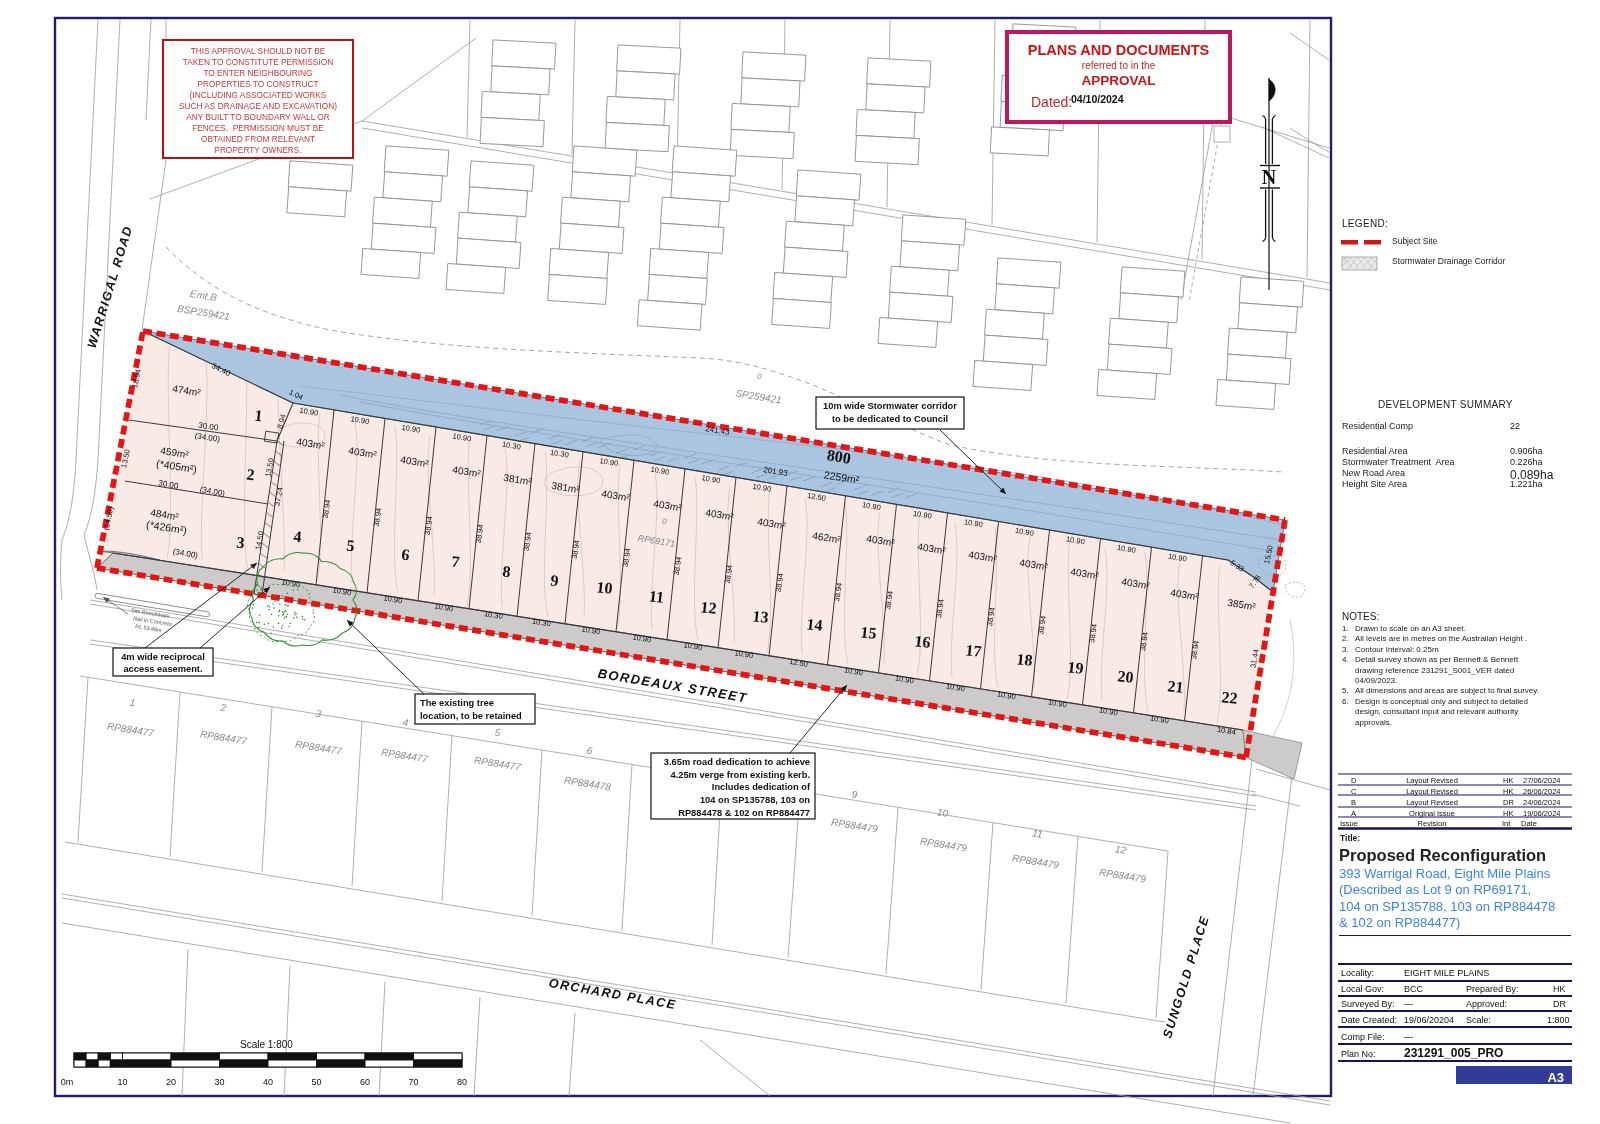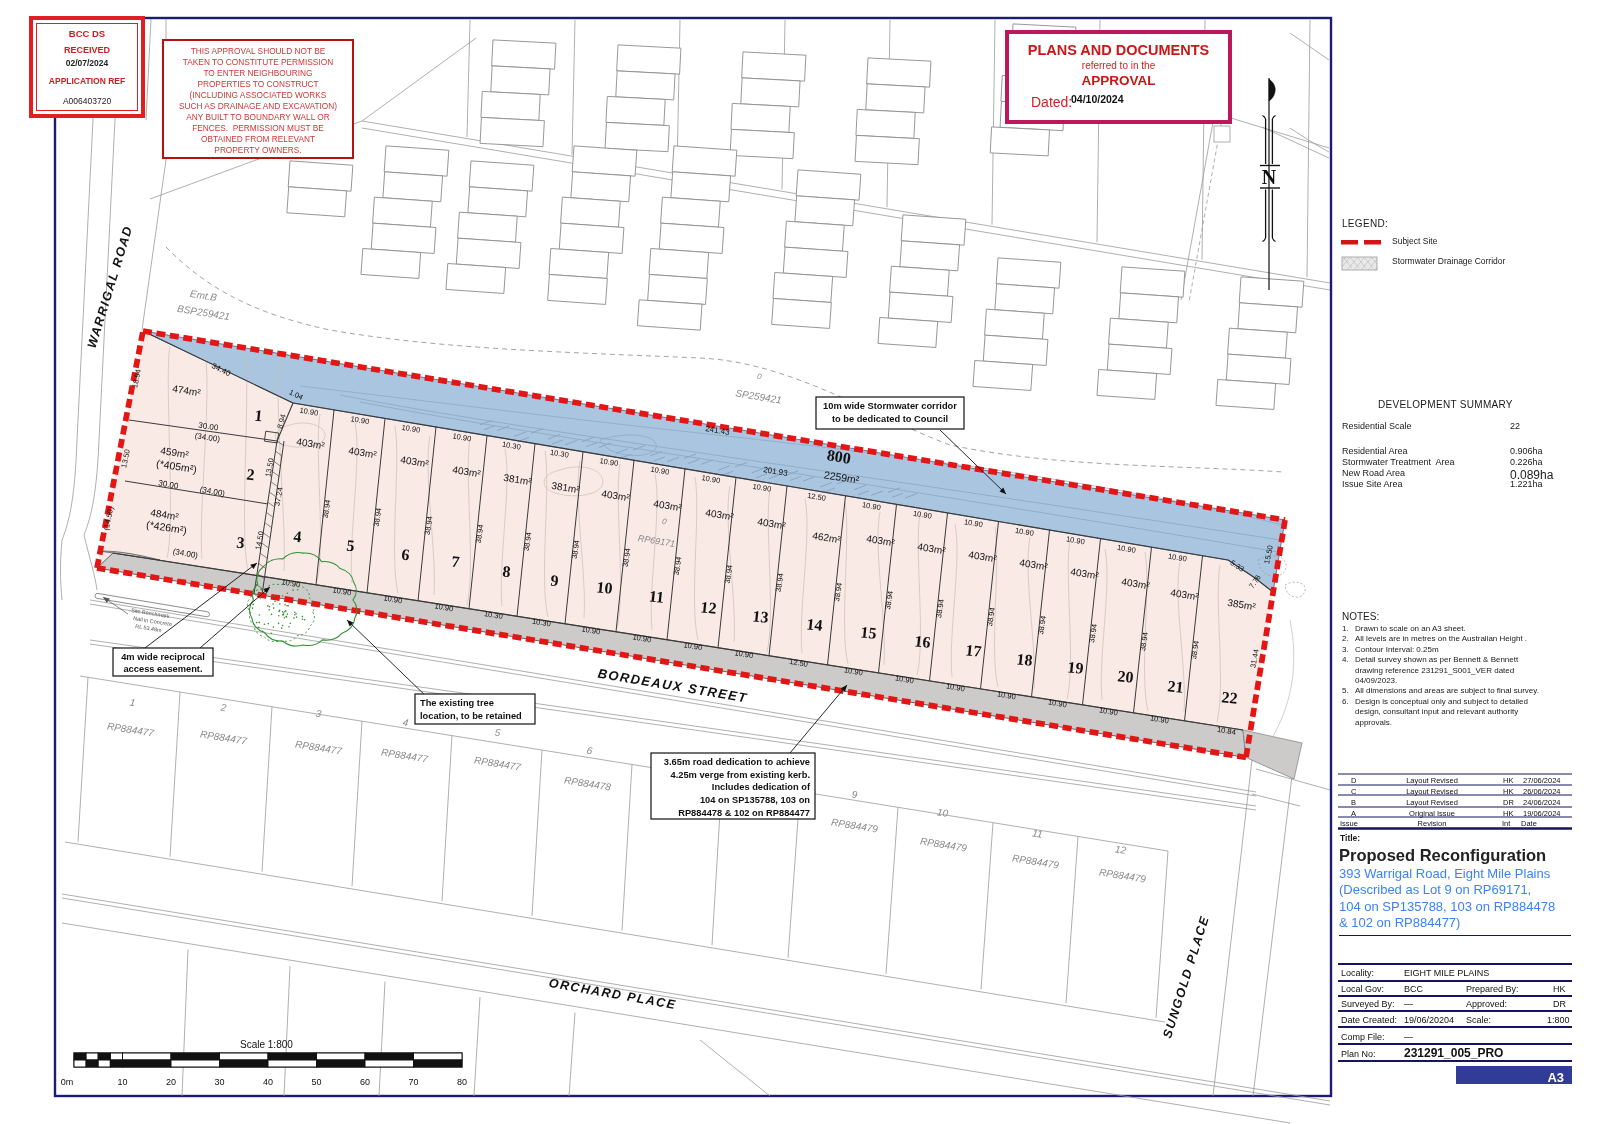--- a/index.html
+++ b/index.html
@@ -599,28 +599,20 @@
 <text x="171.0" y="1085.0" fill="#111" text-anchor="middle" style="font-family:&quot;Liberation Sans&quot;,sans-serif;font-size:9px;">20</text>
 <text x="219.5" y="1085.0" fill="#111" text-anchor="middle" style="font-family:&quot;Liberation Sans&quot;,sans-serif;font-size:9px;">30</text>
 <text x="268.0" y="1085.0" fill="#111" text-anchor="middle" style="font-family:&quot;Liberation Sans&quot;,sans-serif;font-size:9px;">40</text>
 <text x="316.5" y="1085.0" fill="#111" text-anchor="middle" style="font-family:&quot;Liberation Sans&quot;,sans-serif;font-size:9px;">50</text>
 <text x="365.0" y="1085.0" fill="#111" text-anchor="middle" style="font-family:&quot;Liberation Sans&quot;,sans-serif;font-size:9px;">60</text>
 <text x="413.5" y="1085.0" fill="#111" text-anchor="middle" style="font-family:&quot;Liberation Sans&quot;,sans-serif;font-size:9px;">70</text>
 <text x="462.0" y="1085.0" fill="#111" text-anchor="middle" style="font-family:&quot;Liberation Sans&quot;,sans-serif;font-size:9px;">80</text>
 </g>
     </svg>
 
-<div class="stampbox" style="left:29px;top:16px;width:108px;height:94px;border-width:4px;border-color:#e02020;">
-  <div class="stampin" style="left:3px;top:3px;right:3px;bottom:3px;border-width:1.3px;border-color:#e02020;"></div>
-  <div class="abs" style="left:0;top:8px;width:100%;text-align:center;color:#cc2020;font-weight:bold;font-size:9.5px;">BCC DS</div>
-  <div class="abs" style="left:0;top:25px;width:100%;text-align:center;color:#cc2020;font-weight:bold;font-size:9px;">RECEIVED</div>
-  <div class="abs" style="left:0;top:38px;width:100%;text-align:center;color:#222;font-weight:bold;font-size:8.5px;">02/07/2024</div>
-  <div class="abs" style="left:0;top:56px;width:100%;text-align:center;color:#cc2020;font-weight:bold;font-size:8.5px;">APPLICATION REF</div>
-  <div class="abs" style="left:0;top:76px;width:100%;text-align:center;color:#222;font-size:8.5px;">A006403720</div>
-</div>
 
 <div class="stampbox" style="left:162px;top:39px;width:188px;height:116px;border-width:2.5px;border-color:#b51212;">
   <div class="abs" style="left:3px;top:5px;width:182px;text-align:center;color:#d03636;font-size:8.3px;line-height:11px;">
   THIS APPROVAL SHOULD NOT BE<br>TAKEN TO CONSTITUTE PERMISSION<br>TO ENTER NEIGHBOURING<br>PROPERTIES TO CONSTRUCT<br>(INCLUDING ASSOCIATED WORKS<br>SUCH AS DRAINAGE AND EXCAVATION)<br>ANY BUILT TO BOUNDARY WALL OR<br>FENCES.&nbsp; PERMISSION MUST BE<br>OBTAINED FROM RELEVANT<br>PROPERTY OWNERS.
   </div>
 </div>
 
 <div class="stampbox" style="left:1005px;top:30px;width:219px;height:86px;border-width:4px;">
   <div class="abs" style="left:0;top:8px;width:100%;text-align:center;color:#cc1616;font-weight:bold;font-size:14.5px;">PLANS AND DOCUMENTS</div>
   <div class="abs" style="left:0;top:26px;width:100%;text-align:center;color:#cc2424;font-size:10px;">referred to in the</div>
@@ -634,29 +626,29 @@
   <svg class="abs" style="left:10px;top:230px" width="250" height="60">
     <rect x="0" y="4" width="17" height="4.5" fill="#d11414"></rect>
     <rect x="23" y="4" width="17" height="4.5" fill="#d11414"></rect>
     <rect x="1" y="21" width="35" height="13" fill="#e9e9e9" stroke="#999" stroke-width="0.8"></rect>
     <path d="M1,31 l8,-10 M6,34 l11,-13 M13,34 l11,-13 M20,34 l11,-13 M27,34 l9,-11 M34,34 l2,-3 M1,26 l4,-5 M2,21 l9,11 M9,21 l9,11 M16,21 l9,11 M23,21 l9,11 M30,21 l6,7" stroke="#b5b5b5" stroke-width="0.6"></path>
   </svg>
   <div class="abs" style="left:61px;top:230px;font-size:8.5px;">Subject Site</div>
   <div class="abs" style="left:61px;top:250px;font-size:8.5px;">Stormwater Drainage Corridor</div>
 
   <div class="abs" style="left:11px;top:393px;font-size:10px;letter-spacing:0.3px;padding-left:36px;">DEVELOPMENT SUMMARY</div>
-  <div class="abs" style="left:11px;top:415px;font-size:9px;">Residential Scale</div>
+  <div class="abs" style="left:11px;top:415px;font-size:9px;">Residential Comp</div>
       <div class="abs" style="left:179px;top:415px;font-size:9px;">22</div>
   <div class="abs" style="left:11px;top:440px;font-size:9px;">Residential Area</div>
       <div class="abs" style="left:179px;top:440px;font-size:9px;">0.906ha</div>
   <div class="abs" style="left:11px;top:451px;font-size:9px;">Stormwater Treatment&nbsp; Area</div>
       <div class="abs" style="left:179px;top:451px;font-size:9px;">0.226ha</div>
   <div class="abs" style="left:11px;top:462px;font-size:9px;">New Road Area</div>
       <div class="abs" style="left:179px;top:462px;font-size:12px;">0.089ha</div>
-  <div class="abs" style="left:11px;top:473px;font-size:9px;">Issue Site Area</div>
+  <div class="abs" style="left:11px;top:473px;font-size:9px;">Height Site Area</div>
       <div class="abs" style="left:179px;top:473px;font-size:9px;">1.221ha</div>
 
   <div class="abs" style="left:11px;top:605px;font-size:10px;">NOTES:</div>
   <div class="abs" style="left:11px;top:618px;width:220px;font-size:8px;line-height:10.4px;">
     <div style="display:flex">
           <span style="flex:0 0 13px">1.</span>
           <span>Drawn to scale on an A3 sheet.</span>
         </div>
     <div style="display:flex">
           <span style="flex:0 0 13px">2.</span>

